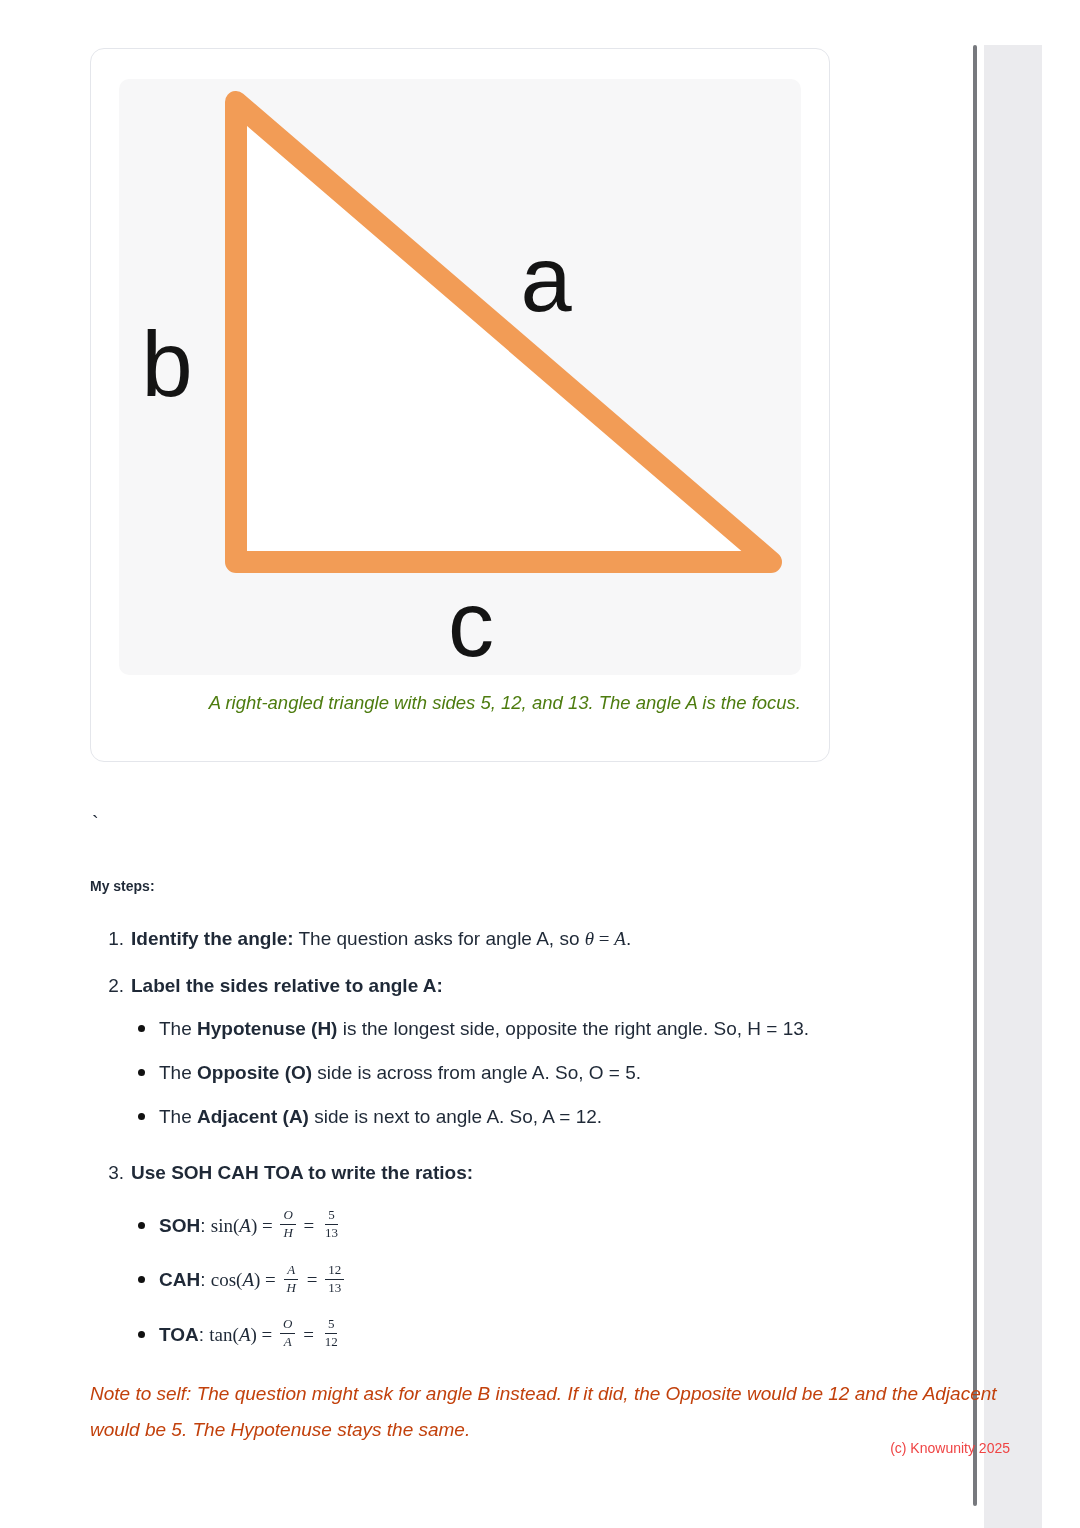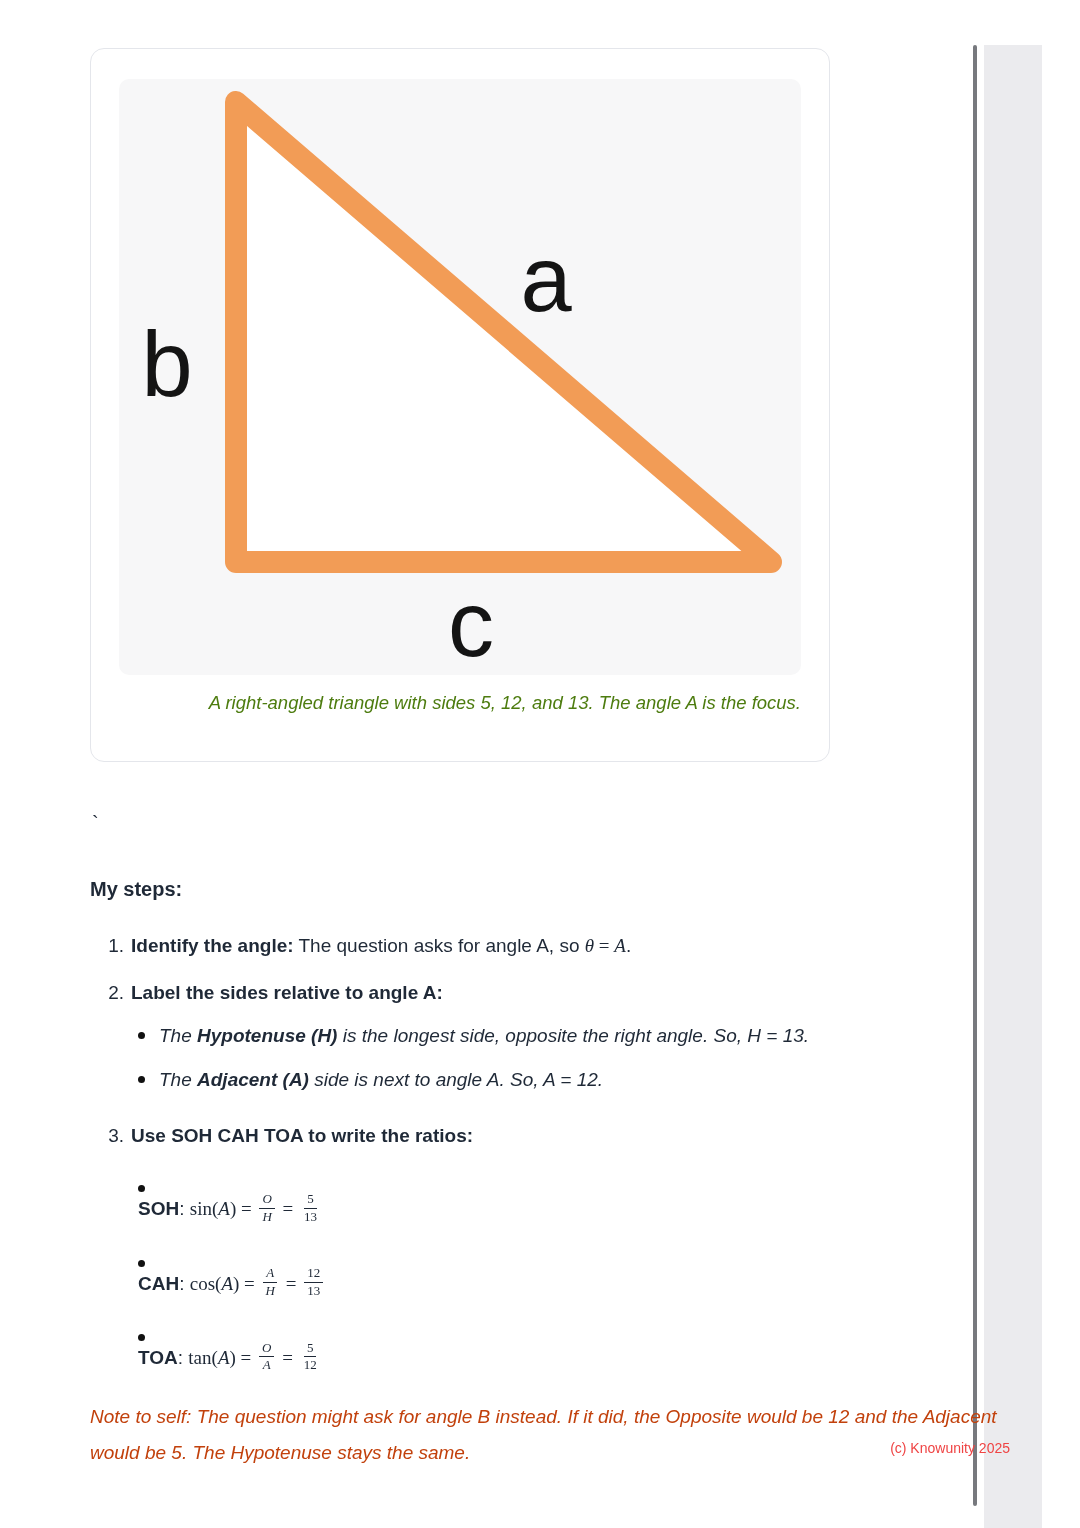--- a/index.html
+++ b/index.html
@@ -36,35 +36,35 @@
   .lbl-b { left: 48px;  top: 285px; }
   .lbl-c { left: 352px; top: 545px; }
   .caption {
     font-style: italic; color: #4d7c0f; font-size: 18.5px;
     text-align: right; line-height: 1.5;
     margin: 14px 0 0 0; padding-bottom: 44px;
   }
 
   .stray { margin: 50px 0 0 2px; font-size: 20px; height: 24px; color: #1f2937; }
 
-  .steps-heading { font-size: 20px; font-weight: 700; margin: 42px 0 0 0; color: #1f2937; }
+  .steps-heading { font-size: 14px; font-weight: 700; margin: 42px 0 0 0; color: #1f2937; }
 
   .olist { margin-top: 28px; }
   .list-item { display: flex; padding-left: 12px; font-size: 19px; line-height: 1.75; margin-top: 14px; }
   .list-item.item3 { margin-top: 22px; }
   .li-num { flex: none; width: 22px; text-align: right; margin-right: 7px; }
   .li-body { flex: 1; }
   .b { font-weight: 700; }
 
   .bullets { margin-top: 2px; }
   .bullet-row { display: flex; padding-left: 48px; font-size: 19px; line-height: 1.78; margin-top: 10px; }
-  .ratio-row { margin-top: 20px; flex-direction: column; }
+  .ratio-row { margin-top: 20px; }
   .dot { flex: none; width: 7px; height: 7px; border-radius: 50%; background: #111; margin: 13px 14px 0 0; }
   .bullet-text { }
-  .bullets.narrow .bullet-text { max-width: 700px; font-style: italic; }
+  .bullets.narrow .bullet-text { max-width: 700px; }
 
   .serif { font-family: "Liberation Serif", serif; }
   .it { font-style: italic; }
   .frac {
     display: inline-flex; flex-direction: column; align-items: center;
     font-family: "Liberation Serif", serif; font-size: 13px; line-height: 1.15;
     vertical-align: middle; margin: 0 3px; position: relative; top: -2px;
   }
   .frac .fnum { padding: 0 3px 1px 3px; border-bottom: 1px solid #1f2937; }
   .frac .fden { padding: 1px 3px 0 3px; }
@@ -110,20 +110,26 @@
       <span class="li-num">2.</span>
       <div class="li-body">
         <span class="b">Label the sides relative to angle A:</span>
       </div>
     </div>
     <div class="bullets narrow">
       <div class="bullet-row">
         <span class="dot"></span>
         <div class="bullet-text">
           <span>The </span><span class="b">Hypotenuse (H)</span><span> is the longest side, opposite the right angle. So, H = 13.</span>
+        </div>
+      </div>
+      <div class="bullet-row">
+        <span class="dot"></span>
+        <div class="bullet-text">
+          <span>The </span><span class="b">Opposite (O)</span><span> side is across from angle A. So, O = 5.</span>
         </div>
       </div>
       <div class="bullet-row">
         <span class="dot"></span>
         <div class="bullet-text">
           <span>The </span><span class="b">Adjacent (A)</span><span> side is next to angle A. So, A = 12.</span>
         </div>
       </div>
     </div>
 

